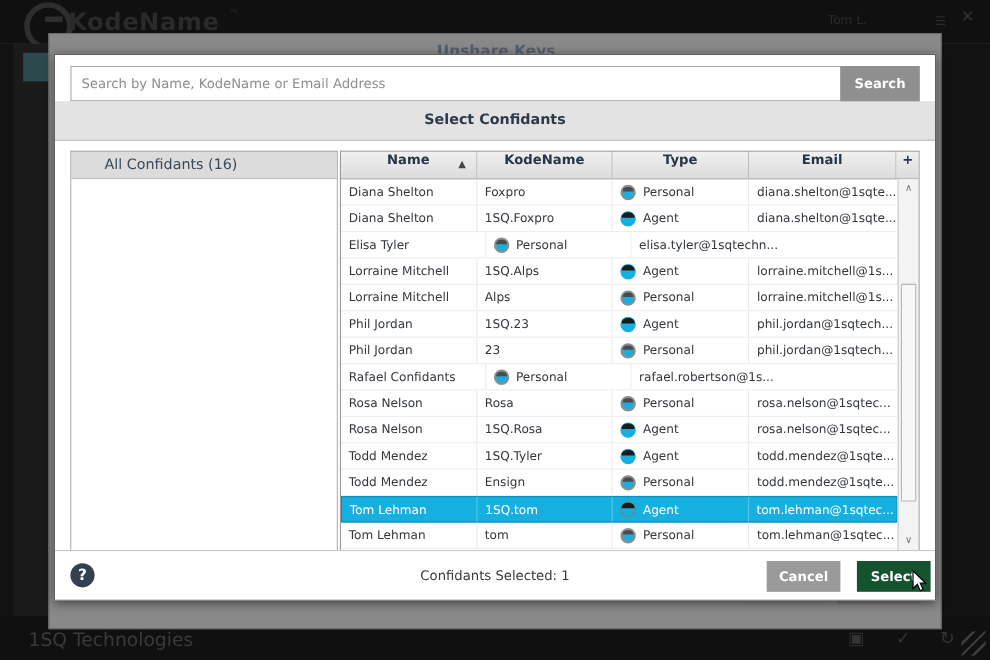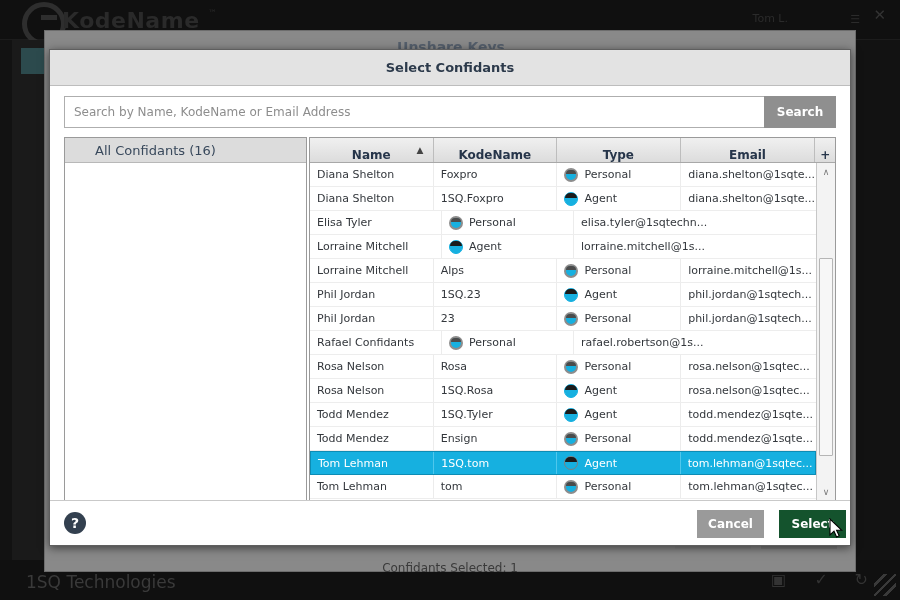--- a/index.html
+++ b/index.html
@@ -153,21 +153,21 @@
   #table-panel {
     flex: 1; margin-left: 2px; border: 1px solid #9a9a9a;
     display: flex; flex-direction: column; background: #fff;
     overflow: hidden;
   }
   #table-head {
     height: 25px; display: flex; background: #e4e4e4;
     border-bottom: 1px solid #a8a8a8;
   }
   .th {
-    display: flex; align-items: flex-end; justify-content: center;
+    display: flex; align-items: flex-start; justify-content: center;
     font-size: 12px; font-weight: bold; color: #26354a;
     border-right: 1px solid #bdbdbd;
     background: linear-gradient(#f0f0f0, #dcdcdc);
     position: relative; height: 100%;
   }
   .th.c-name { width: 132px; }
   .th.c-kode { width: 132px; }
   .th.c-type { width: 132px; }
   .th.c-email { width: 144px; }
   .th.c-plus { width: 21px; border-right: none; }
@@ -234,21 +234,21 @@
     border-top: 1px solid #c9c9c9; background: #fff;
   }
   #footer-help {
     position: absolute; left: 14px; top: 11px; width: 22px; height: 22px;
     border-radius: 50%; background: #33404f; color: #fff;
     font-size: 14px; font-weight: bold; text-align: center; line-height: 22px;
     cursor: pointer;
   }
   #footer-status {
     position: absolute; left: 0; top: 15px; width: 800px; text-align: center;
-    font-size: 12px; color: #3a3a3a; margin-top: 45px;
+    font-size: 12px; color: #3a3a3a;
   }
   .footer-btn {
     position: absolute; top: 9px; height: 28px; width: 67px;
     border: none; font-family: "DejaVu Sans", sans-serif;
     font-size: 12px; font-weight: bold; color: #fff; cursor: pointer;
   }
   #btn-cancel { right: 86px; background: #9a9a9a; }
   #btn-select { right: 4px; background: #14532d; }
 
   
@@ -288,27 +288,27 @@
     <div id="bg-modal-title">Unshare Keys</div>
     <div id="bg-modal-body"></div>
     <div id="bg-help-icon">?</div>
     <div class="bg-modal-btn" id="bg-btn-cancel">Cancel</div>
     <div class="bg-modal-btn" id="bg-btn-unshare">Unshare</div>
   </div>
 </div>
 
 <div id="dialog">
 
-  <div id="dialog-titlebar">
-    <div id="dialog-title">Select Confidants</div>
-  </div>
-
   <div id="search-row">
     <input id="search-input" type="text" placeholder="Search by Name, KodeName or Email Address" style="">
     <button id="search-button">Search</button>
+  </div>
+
+  <div id="dialog-titlebar">
+    <div id="dialog-title">Select Confidants</div>
   </div>
 
   <div id="content">
 
     <div id="left-panel">
       <div id="left-panel-header">
         <span>All Confidants (16)</span>
       </div>
       <div id="left-panel-list"></div>
     </div>
@@ -354,20 +354,21 @@
             <div class="trow">
               <div class="td c-name">Elisa Tyler</div>
               <div class="td c-type">
                 <span class="type-icon personal"></span>
                 <span>Personal</span>
               </div>
               <div class="td c-email">elisa.tyler@1sqtechn...</div>
             </div>
             <div class="trow">
               <div class="td c-name">Lorraine Mitchell</div>
+              <div class="td c-kode">1SQ.Alps</div>
               <div class="td c-type">
                 <span class="type-icon agent"></span>
                 <span>Agent</span>
               </div>
               <div class="td c-email">lorraine.mitchell@1s...</div>
             </div>
             <div class="trow">
               <div class="td c-name">Lorraine Mitchell</div>
               <div class="td c-kode">Alps</div>
               <div class="td c-type">

